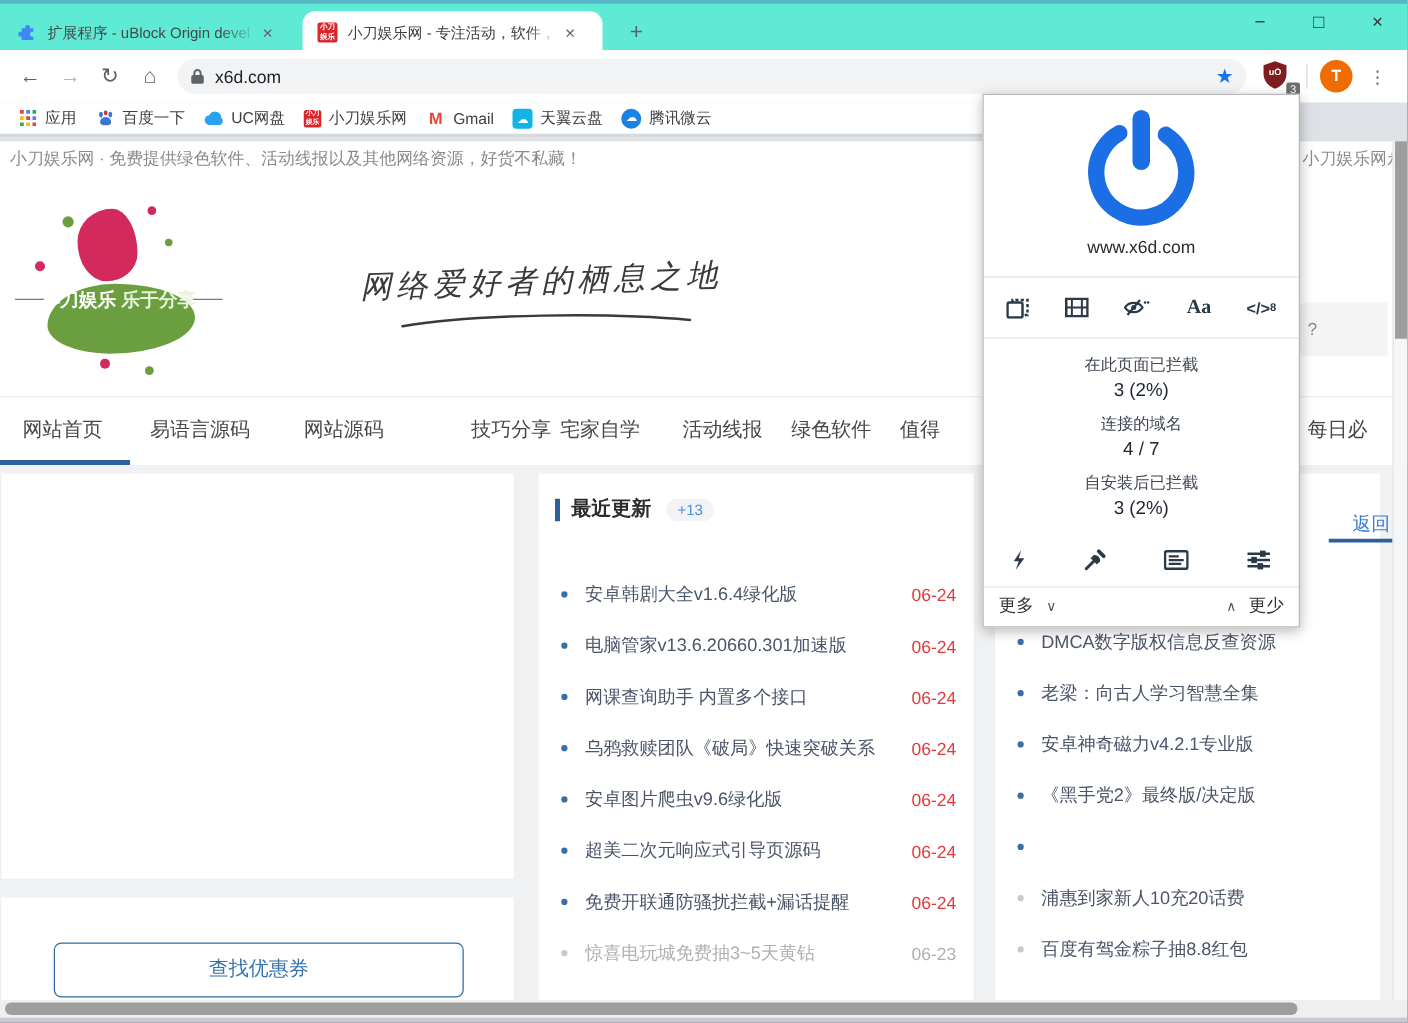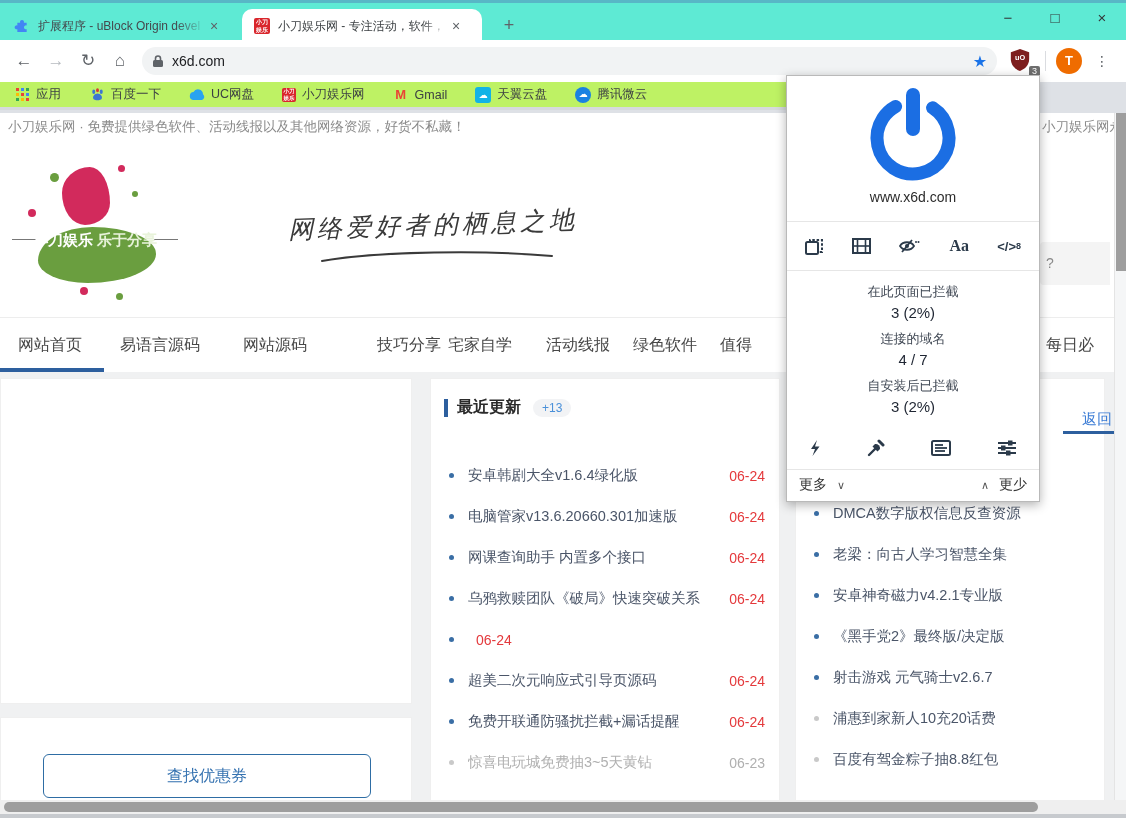--- a/index.html
+++ b/index.html
@@ -32,21 +32,21 @@
   #addr-url { font-size:14px; color:#202124; margin-left:8px; }
   #star-icon { position:absolute; right:10px; color:#1a73e8; font-size:16px; }
   #ext-area { display:flex; align-items:center; gap:10px; padding:0 6px; }
   #ubo-btn { position:relative; width:26px; height:26px; }
   #ubo-badge { position:absolute; right:-5px; bottom:-3px; background:#6e6e6e; color:#fff; font-size:9px; line-height:11px; padding:0 3px; border-radius:2px; }
   .vsep { width:1px; height:20px; background:#dadce0; }
   #avatar { width:26px; height:26px; border-radius:50%; background:#ef6c00; color:#fff; font-size:13px; font-weight:bold; text-align:center; line-height:26px; }
   #menu-dots { width:20px; text-align:center; color:#5f6368; font-size:14px; letter-spacing:0; }
 
   
-  #bookmarks { position:absolute; left:0; top:82px; width:1019px; height:28px; background:#bef264; display:flex; align-items:center; gap:28px; padding:0 14px; border-bottom:3px solid #d6d9dc; }
+  #bookmarks { position:absolute; left:0; top:82px; width:1019px; height:28px; background:#ffffff; display:flex; align-items:center; gap:15px; padding:0 14px; border-bottom:3px solid #d6d9dc; }
   .bm { display:flex; align-items:center; gap:6px; font-size:12.5px; color:#3c4043; }
   .bm .ic { width:16px; height:16px; display:flex; align-items:center; justify-content:center; }
   .gm { color:#ea4335; font-weight:bold; font-size:13px; }
   .sq-cyan { width:14px; height:14px; border-radius:3px; background:#12b3e6; color:#fff; font-size:9px; line-height:14px; text-align:center; }
   .ci-blue { width:15px; height:15px; border-radius:50%; background:#1a82e2; color:#fff; font-size:9px; line-height:15px; text-align:center; }
 
   
   #page { position:absolute; left:0; top:113px; width:1126px; height:687px; background:#f0f1f2; overflow:hidden; }
   #notice { position:absolute; left:0; top:0; width:1126px; height:27px; background:#fff; font-size:13.5px; color:#8a8a8a; line-height:27px; padding-left:8px; }
   #notice-right { position:absolute; left:1042px; top:0; line-height:27px; font-size:13.5px; color:#8a8a8a; }
@@ -309,20 +309,21 @@
           </div>
 
           <div class="row">
             <span class="bullet"></span>
             <span class="t nowrap">乌鸦救赎团队《破局》快速突破关系</span>
             <span class="d">06-24</span>
           </div>
 
           <div class="row">
             <span class="bullet"></span>
+            <span class="t nowrap">安卓图片爬虫v9.6绿化版</span>
             <span class="d">06-24</span>
           </div>
 
           <div class="row">
             <span class="bullet"></span>
             <span class="t nowrap">超美二次元响应式引导页源码</span>
             <span class="d">06-24</span>
           </div>
 
           <div class="row">
@@ -358,21 +359,20 @@
             <span class="t nowrap">安卓神奇磁力v4.2.1专业版</span>
           </div>
 
           <div class="row">
             <span class="bullet"></span>
             <span class="t nowrap">《黑手党2》最终版/决定版</span>
           </div>
 
           <div class="row">
             <span class="bullet"></span>
-            <span class="t nowrap">射击游戏 元气骑士v2.6.7</span>
           </div>
 
           <div class="row bullet-muted">
             <span class="bullet"></span>
             <span class="t nowrap">浦惠到家新人10充20话费</span>
           </div>
 
           <div class="row bullet-muted">
             <span class="bullet"></span>
             <span class="t nowrap">百度有驾金粽子抽8.8红包</span>

